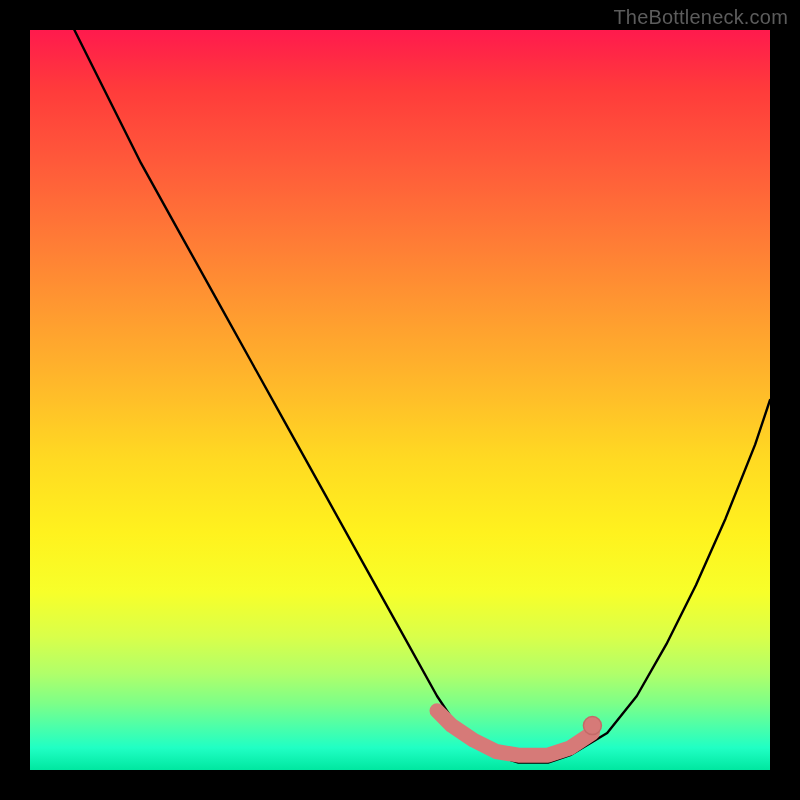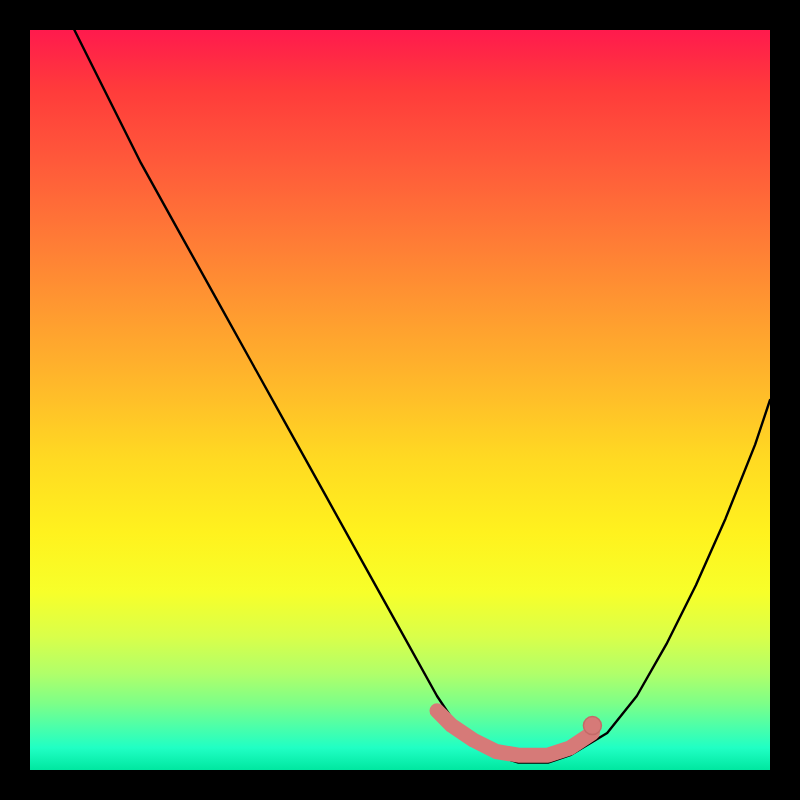--- a/index.html
+++ b/index.html
@@ -61,20 +61,21 @@
     width: 740px;
     height: 740px;
     overflow: visible;
   }
 </style>
 </head>
 <body>
 
 <div class="frame">
 
+  <div class="watermark">TheBottleneck.com</div>
 
   <div class="plot">
     <svg class="curve" viewBox="0 0 740 740" preserveAspectRatio="none">
       <path id="curve-path" fill="none" stroke="#000" stroke-width="2.4" stroke-linecap="round" stroke-linejoin="round" d="M44.4 0.0 L74.0 59.2 L111.0 133.2 L148.0 199.8 L185.0 266.4 L222.0 333.0 L259.0 399.6 L296.0 466.2 L333.0 532.8 L370.0 599.4 L407.0 666.0 L421.8 688.2 L444.0 710.4 L466.2 725.2 L488.4 732.6 L518.0 732.6 L540.2 725.2 L577.2 703.0 L606.8 666.0 L636.4 614.2 L666.0 555.0 L695.6 488.4 L725.2 414.4 L740.0 370.0"></path>
       <path id="highlight-path" fill="none" stroke="#d67a78" stroke-width="15" stroke-linecap="round" stroke-linejoin="round" d="M407.0 680.8 L421.8 695.6 L444.0 710.4 L466.2 721.5 L488.4 725.2 L518.0 725.2 L540.2 717.8 L562.4 703.0"></path>
       <circle id="end-marker" r="9" fill="#d67a78" stroke="#c46a68" stroke-width="1.5" cx="562.4" cy="695.6"></circle>
     </svg>
   </div>
 
 </div>

